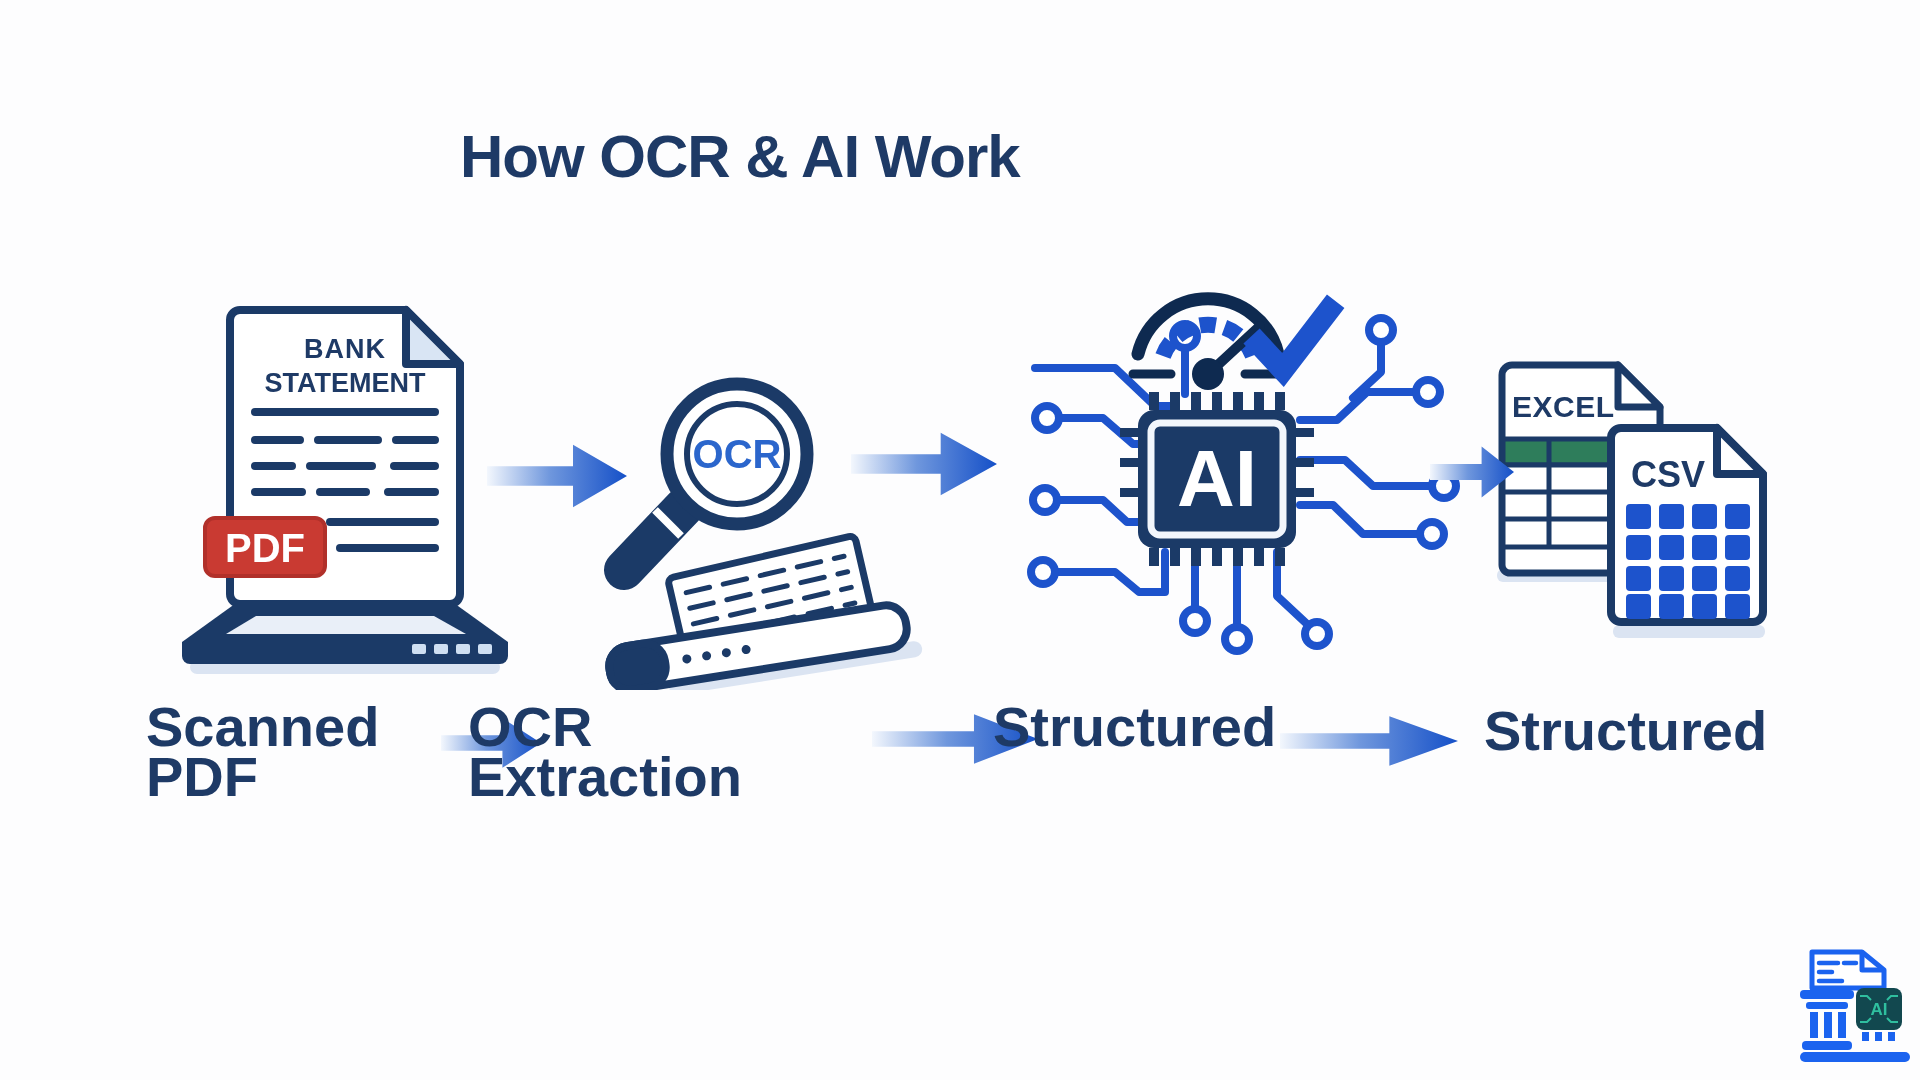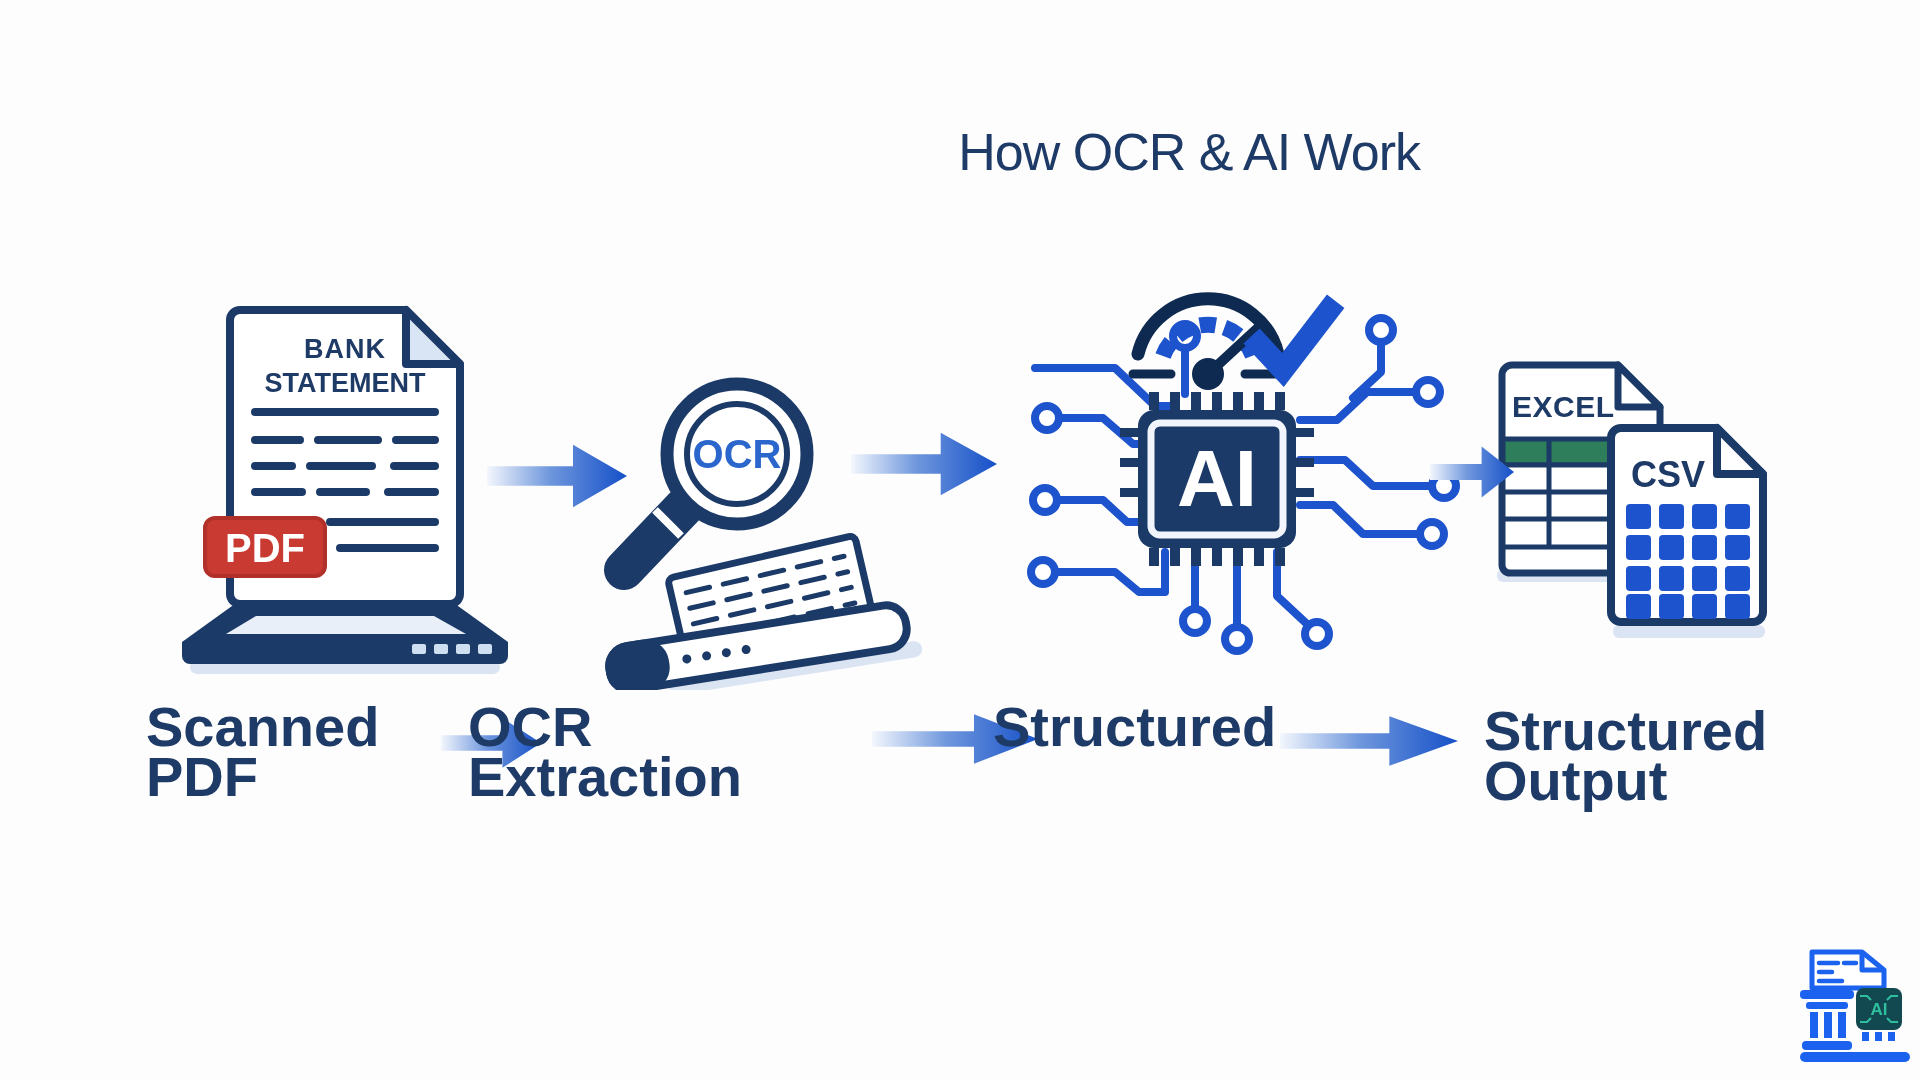--- a/index.html
+++ b/index.html
@@ -3,22 +3,22 @@
 <meta charset="utf-8">
 <style>
   html,body{margin:0;padding:0;}
   body{
     width:1920px;height:1080px;position:relative;overflow:hidden;
     background:var(--background,#fdfdfe);
     font-family:"Liberation Sans",sans-serif;
   }
   .abs{position:absolute;}
   .title{
-    font-size:52px;font-weight:400;color:var(--navy-text,#1e3a66);
-    text-align:right;letter-spacing:-1px;
+    font-size:60px;font-weight:700;color:var(--navy-text,#1e3a66);
+    text-align:left;letter-spacing:-1px;
   }
   .stage-label{
     font-size:56px;font-weight:700;color:var(--navy-text,#1e3a66);
     text-align:left;line-height:50px;
   }
   svg text{font-family:"Liberation Sans",sans-serif;font-weight:700;}
   .fW{fill:#ffffff;} .sW{stroke:#ffffff;}
   .fN{fill:var(--icon-navy,#1b3a67);} .sN{stroke:var(--icon-navy,#1b3a67);}
   .fD{fill:var(--dark-navy,#0e2a50);} .sD{stroke:var(--dark-navy,#0e2a50);}
   .fB{fill:var(--bright-blue,#1d53cc);} .sB{stroke:var(--bright-blue,#1d53cc);}
@@ -242,21 +242,20 @@
 </div>
 <div class="abs stage-label" style="left:468px;top:702px;width:330px;">
   <div>OCR</div>
   <div>Extraction</div>
 </div>
 <div class="abs stage-label" style="left:993px;top:702px;width:330px;">
   <div>Structured</div>
 </div>
 <div class="abs stage-label" style="left:1484px;top:706px;width:330px;">
   <div>Structured</div>
-  <div>Output</div>
 </div>
 
 <svg class="abs" style="left:1798px;top:948px;" width="120" height="125" viewBox="0 0 120 125">
   <g>
     <path fill="#ffffff" stroke="var(--logo-blue,#1b63ef)" stroke-width="5" stroke-linejoin="round" d="M 14 4 h 50 l 22 18 v 18 h -72 z"></path>
     <path fill="none" stroke="var(--logo-blue,#1b63ef)" stroke-width="5" stroke-linejoin="round" d="M 64 4 v 18 h 22"></path>
     <g stroke="var(--logo-blue,#1b63ef)" stroke-width="4.5" stroke-linecap="round">
       <path d="M 21 15 H 40 M 46 15 H 58"></path>
         <path d="M 21 24 H 34"></path>
         <path d="M 21 33 H 44"></path>

